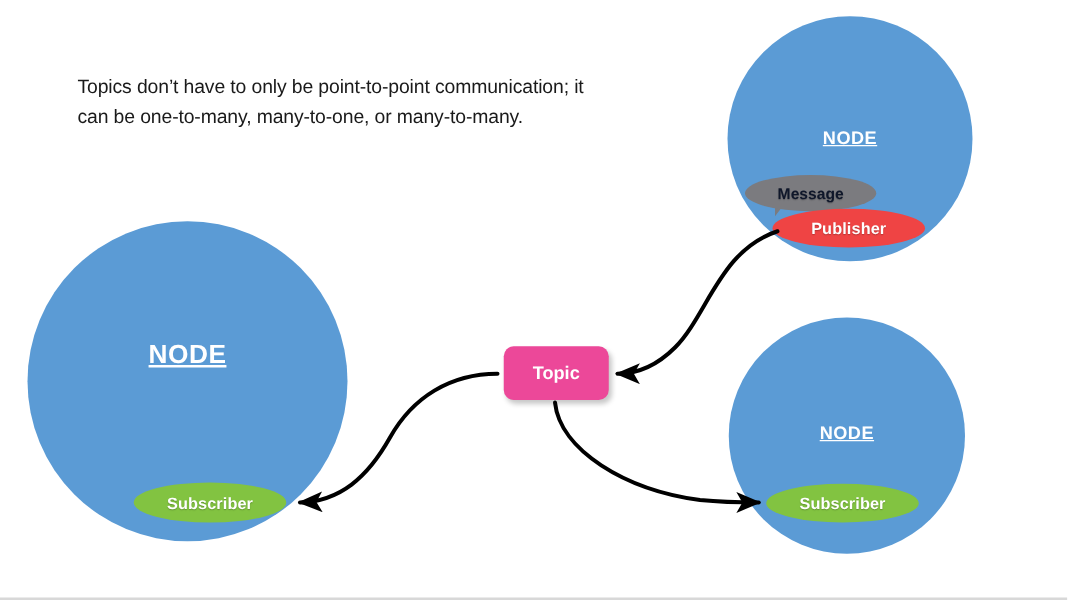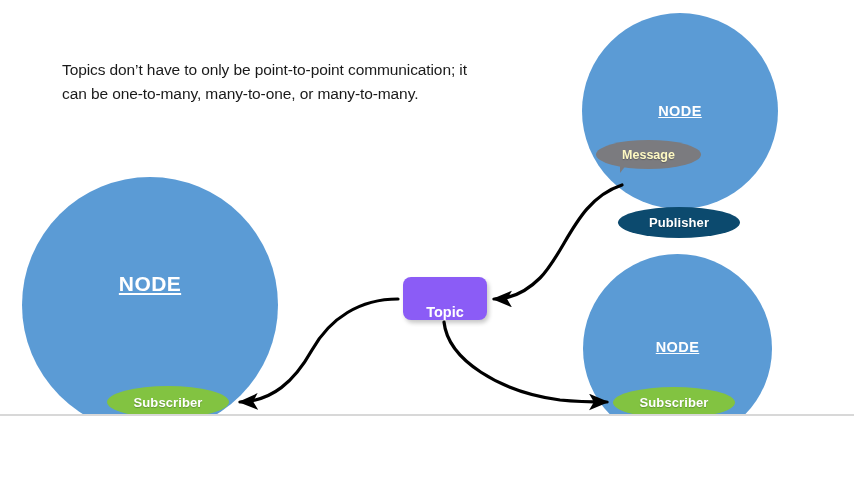--- a/index.html
+++ b/index.html
@@ -6,21 +6,21 @@
     margin: 0;
     padding: 0;
     background: #ffffff;
   }
   body {
     font-family: "Liberation Sans", sans-serif;
   }
   #stage {
     position: relative;
     width: 854px;
-    height: 416px;
+    height: 480px;
     background: #ffffff;
     overflow: hidden;
   }
   
   #caption {
     position: absolute;
     left: 62px;
     top: 58px;
     width: 420px;
     font-size: 15.5px;
@@ -100,40 +100,39 @@
     top: 387px;
     width: 122px;
     height: 31px;
     background: #82C341;
   }
   #oval-publisher {
     left: 618px;
     top: 167px;
     width: 122px;
     height: 31px;
-    background: #0c4a6e;
-    margin-top: 40px;
+    background: #ef4444;
   }
   
   #message-callout {
     position: absolute;
     left: 596px;
     top: 140px;
     width: 105px;
     height: 29px;
   }
   #message-callout .bubble {
     position: absolute;
     inset: 0;
     border-radius: 50%;
     background: #7B7B7F;
     display: flex;
     align-items: center;
     justify-content: center;
-    color: #fef9c3;
+    color: #0f172a;
     font-weight: bold;
     font-size: 12.5px;
     text-shadow: 0 1px 1px rgba(0,0,0,0.25);
   }
   #message-callout .tail {
     position: absolute;
     left: 24px;
     top: 19px;
     width: 0;
     height: 0;
@@ -142,24 +141,24 @@
     border-top: 5px solid #7B7B7F;
     border-bottom: 9px solid transparent;
   }
   
   #topic-box {
     position: absolute;
     left: 403px;
     top: 277px;
     width: 84px;
     height: 43px;
-    background: #8b5cf6;
+    background: #ec4899;
     border-radius: 8px;
     display: flex;
-    align-items: flex-end;
+    align-items: center;
     justify-content: center;
     color: #ffffff;
     font-weight: bold;
     font-size: 14.5px;
     box-shadow: 2px 3px 4px rgba(0,0,0,0.22);
   }
   
   #arrows {
     position: absolute;
     left: 0;

